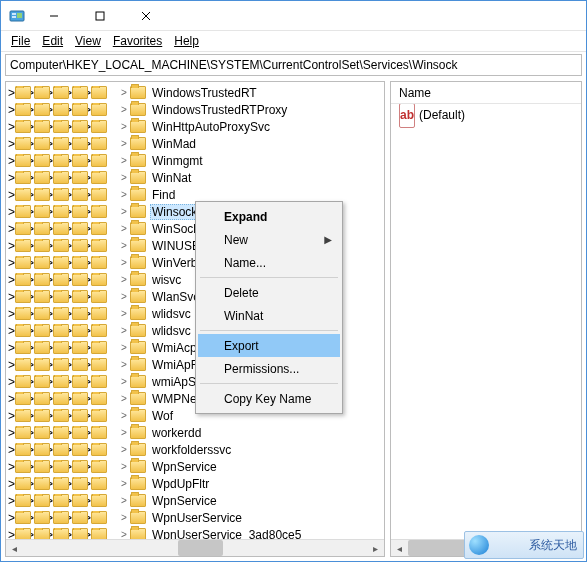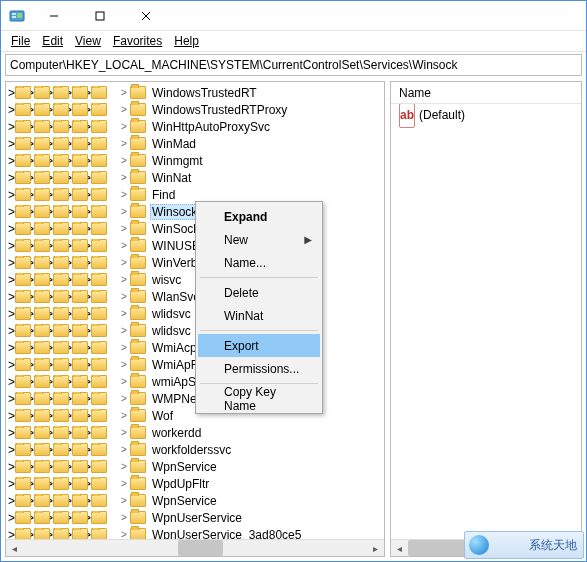--- a/index.html
+++ b/index.html
@@ -22,21 +22,21 @@
   .list .body { flex:1; padding:2px 4px; overflow:auto;}
   .list .row { display:flex; align-items:center; height:18px; padding:2px 4px;}
   .list .row .ab { width:16px; height:25px; border:1px solid #d08080; border-radius:2px; display:flex; align-items:center; justify-content:center; font-size:12px; color:#c03030; font-weight:bold; margin-right:4px; background:#fff;}
   .tree-inner { position:absolute; top:0; left:0; right:0; padding:2px 0 2px 2px;}
   .node { display:flex; align-items:center; height:17px; white-space:nowrap;}
   .arrow { width:12px; text-align:center; color:#6a6a6a; font-size:10px; }
   .folder { width:16px; height:13px; background:linear-gradient(#ffe79c,#f2c24a); border:1px solid #d6a836; border-radius:1px; margin:0 4px 0 0; position:relative;}
   .folder:before { content:""; position:absolute; top:-3px; left:0; width:6px; height:3px; background:#f2c24a; border:1px solid #d6a836; border-bottom:none; border-radius:1px 1px 0 0;}
   .label { padding:0 2px; }
   .node.selected .label { background:#cde8ff; border:1px dotted #7ab5e0; padding:0 1px;}
-  .ctxmenu { position:absolute; width:128px; background:#f2f2f2; border:1px solid #a7a7a7; box-shadow:2px 2px 4px rgba(0,0,0,.25); padding:3px 2px; z-index:10;}
+  .ctxmenu { position:absolute; width:148px; background:#f2f2f2; border:1px solid #a7a7a7; box-shadow:2px 2px 4px rgba(0,0,0,.25); padding:3px 2px; z-index:10;}
   .ctxmenu .mi { height:23px; display:flex; align-items:center; padding:0 20px 0 26px; font-size:12px; position:relative;}
   .ctxmenu .mi.bold { font-weight:700; }
   .ctxmenu .mi.hl { background:#91c9f7; }
   .ctxmenu .sep { height:1px; background:#d0d0d0; margin:3px 2px;}
   .ctxmenu .mi .sub { position:absolute; right:8px; font-size:10px; color:#404040;}
   .watermark { position:absolute; right:2px; bottom:2px; width:120px; height:28px; background:linear-gradient(#e8f2fb,#cfe3f6); border:1px solid #9cc1e4; border-radius:2px; display:flex; align-items:center; justify-content:flex-end; padding-right:6px; font-size:12px; color:#2c5aa0; font-family:"Microsoft YaHei","SimSun",sans-serif; z-index:20;}
   .watermark .globe { width:20px; height:20px; border-radius:50%; background:radial-gradient(circle at 30% 30%, #9fe0ff, #1a7fd6); position:absolute; left:4px;}
   .hscroll { position:absolute; bottom:0; left:0; right:0; height:17px; background:#f0f0f0; border-top:1px solid #dcdcdc; display:flex; align-items:center;}
   .hscroll .track { flex:1; position:relative; height:100%;}
   .hscroll .thumb { position:absolute; left:45%; width:45px; height:100%; background:#c6c6c6; border-radius:2px;}

